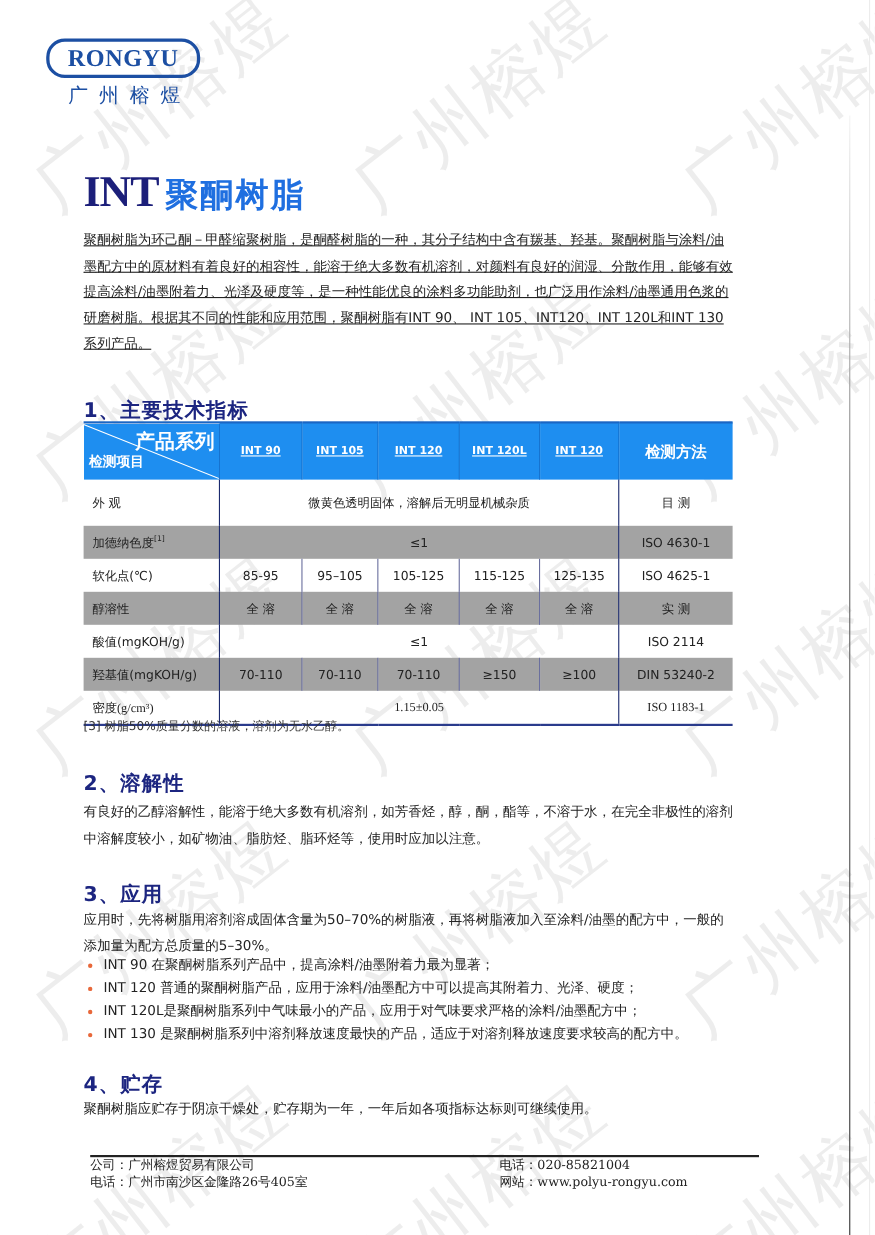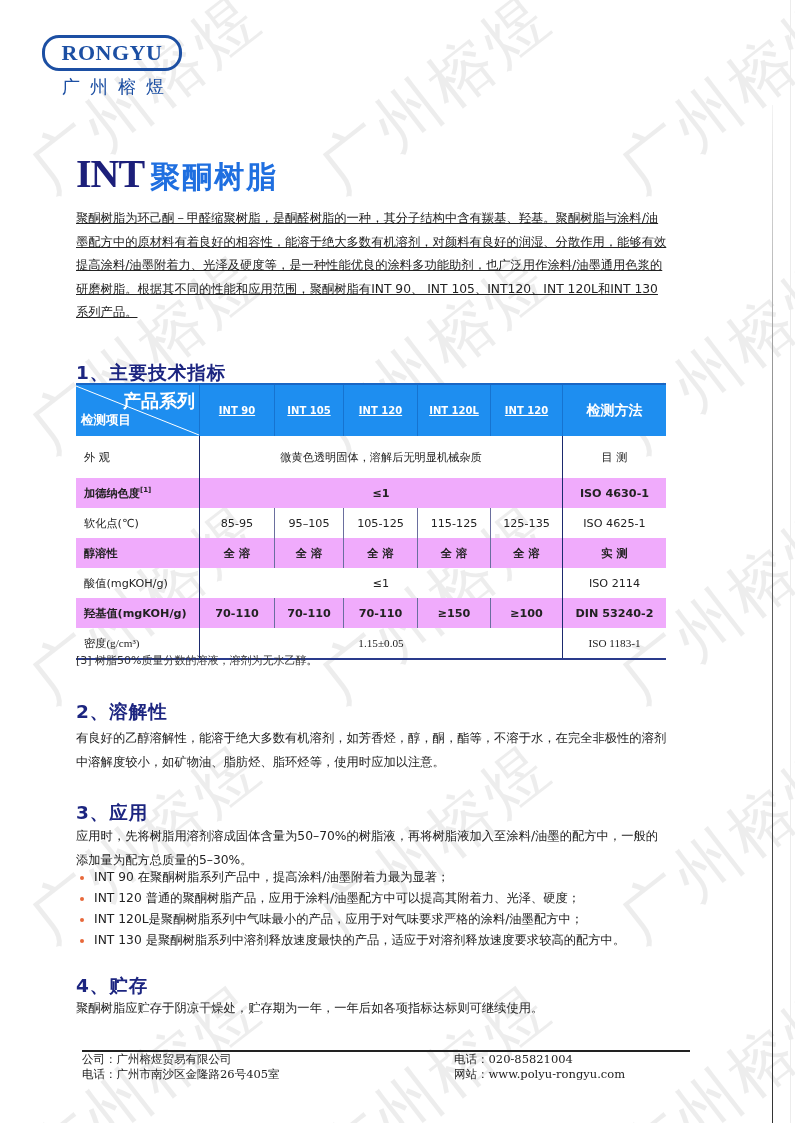--- a/index.html
+++ b/index.html
@@ -37,21 +37,21 @@
   
   .tbl { position: absolute; left: 76px; top: 383px; width: 590px; border-collapse: collapse; font-size: 11.2px; color: #222; }
   .tbl th { background: #1e8ef0; color: #fff; font-weight: bold; height: 51px; padding: 0; border-right: 1px solid #1673d0; border-top: 2px solid #1a66c4; }
   .tbl th:last-child { border-right: none; font-size: 14px; margin-top: 28px; }
   .tbl th.prod { font-size: 10px; text-decoration: underline; }
   .tbl th.corner { width: 123px; position: relative; text-align: left; }
   .corner-line { position: absolute; left: 0; top: 0; width: 123px; height: 51px; }
   .corner-top { position: absolute; right: 4px; top: 4px; font-size: 18px; margin-left: 27px; }
   .corner-bot { position: absolute; left: 5px; bottom: 7px; font-size: 12.5px; }
   .tbl td { height: 30px; padding: 0; text-align: center; }
-  .tbl tr.r-alt td { background: #f0abfc; font-weight: bold; }
+  .tbl tr.r-alt td { background: #a3a3a3; }
   .tbl td.label { text-align: left; padding-left: 8px; border-right: 1px solid #1b2a6e; }
   .tbl td.method { border-left: 1px solid #1b2a6e; }
   .tbl td.vcell { border-right: 1px solid #6a6f9e; }
   .tbl tr:last-child td { border-bottom: 2px solid #2a3b8c; font-family: Liberation Serif, serif; }
   .tbl tr:first-child td { height: 42px; }
   sup { font-size: 7px; }
 
   .footnote { position: absolute; left: 76px; top: 653px; font-size: 11px; color: #333; }
 
   .para { position: absolute; left: 76px; width: 594px; font-size: 12.3px; line-height: 23.5px; color: #222; }

